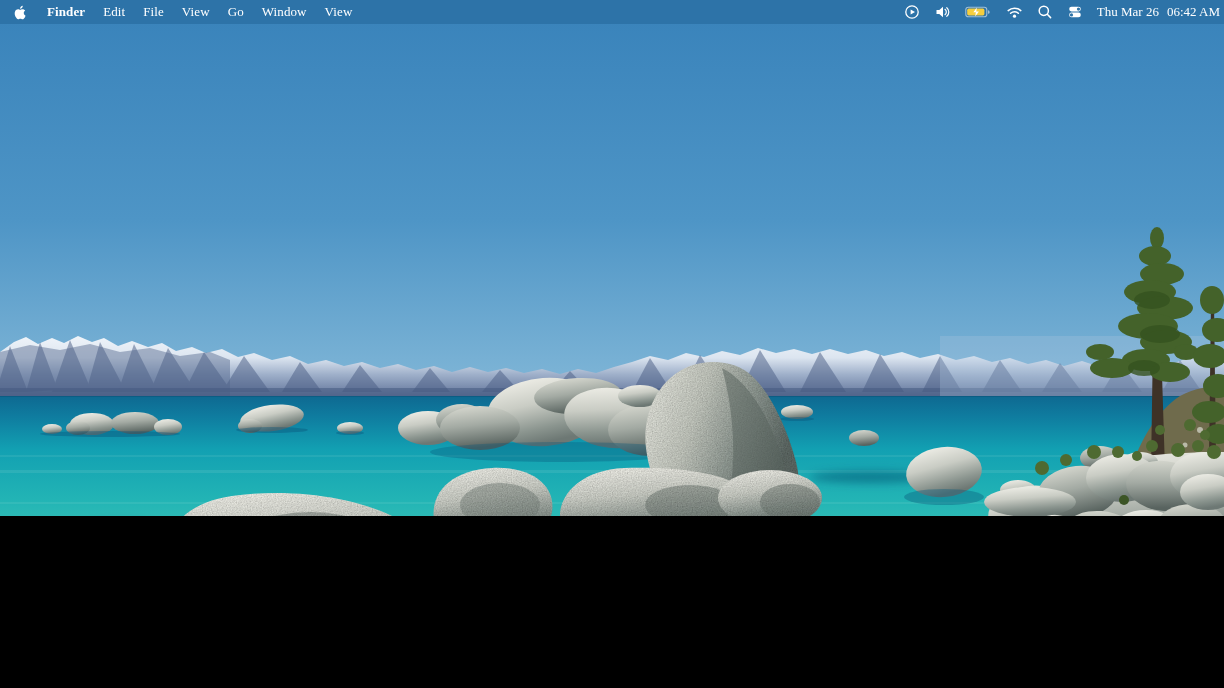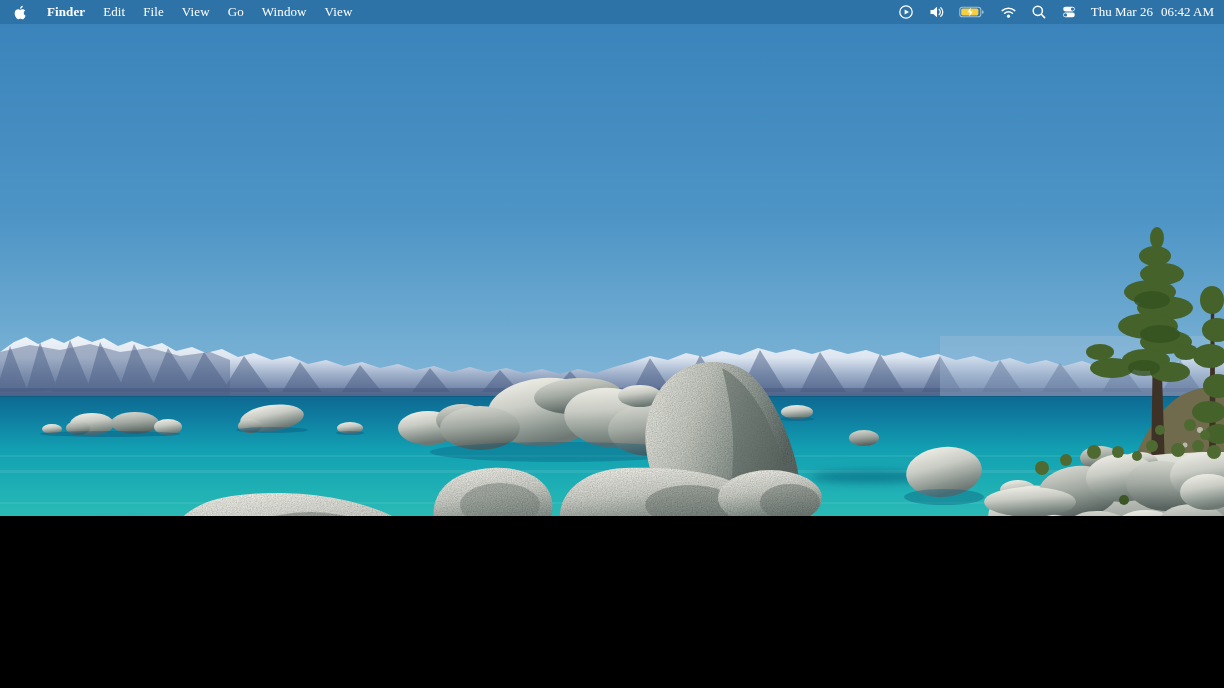--- a/index.html
+++ b/index.html
@@ -10,21 +10,21 @@
   .wallpaper{position:absolute;inset:0;width:1224px;height:688px;display:block;}
   .menubar{
     position:absolute;top:0;left:0;right:0;height:24px;z-index:20;
     background:#2d73a8;
     display:flex;align-items:center;color:#fff;font-size:13px;
   }
   .menubar .left{display:flex;align-items:center;height:100%;}
   .apple-menu{display:flex;align-items:center;padding:0 11px 0 13px;height:100%;}
   .menu-item{padding:0 9px;height:100%;display:flex;align-items:center;letter-spacing:.1px;}
   .menu-item.app{font-weight:700;}
-  .menubar .right{margin-left:auto;display:flex;align-items:center;gap:14px;padding-right:10px;height:100%;}
+  .menubar .right{margin-left:auto;display:flex;align-items:center;gap:14px;padding-right:4px;height:100%;}
   .status-icon{display:flex;align-items:center;height:100%;}
   .status-icon svg{display:block;}
   .clock{display:flex;align-items:center;height:100%;white-space:nowrap;}
   .clock .date{margin-right:8px;}
 </style>
 </head>
 <body>
 
 <div class="screen">
 

